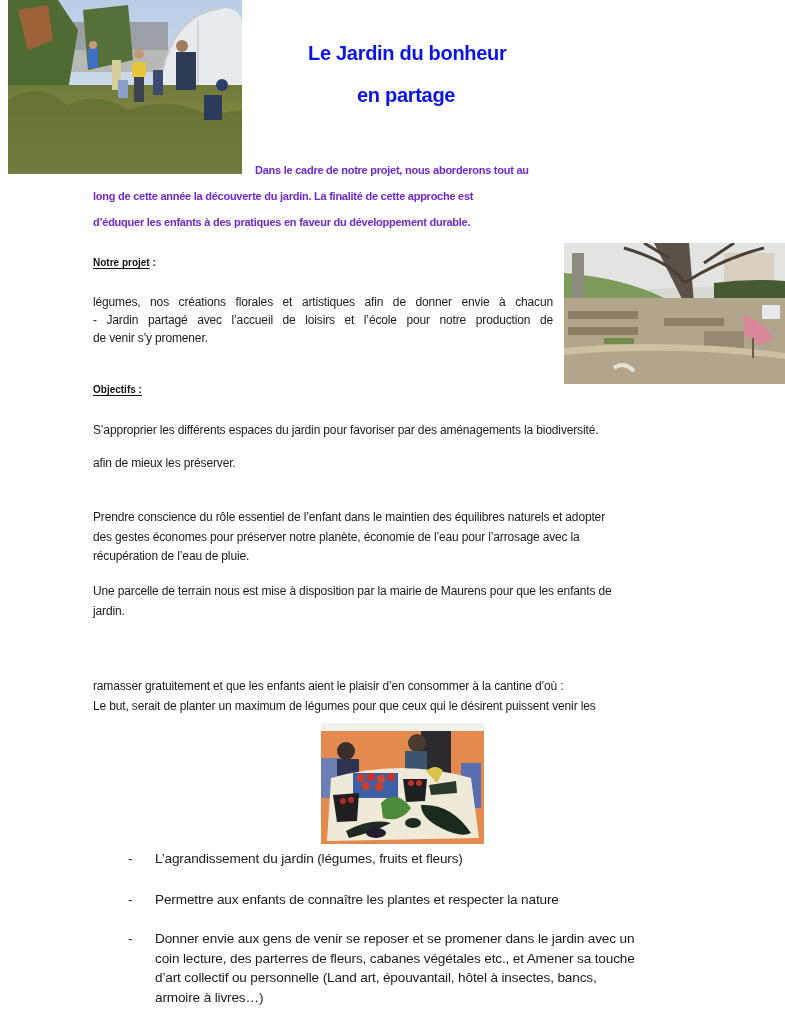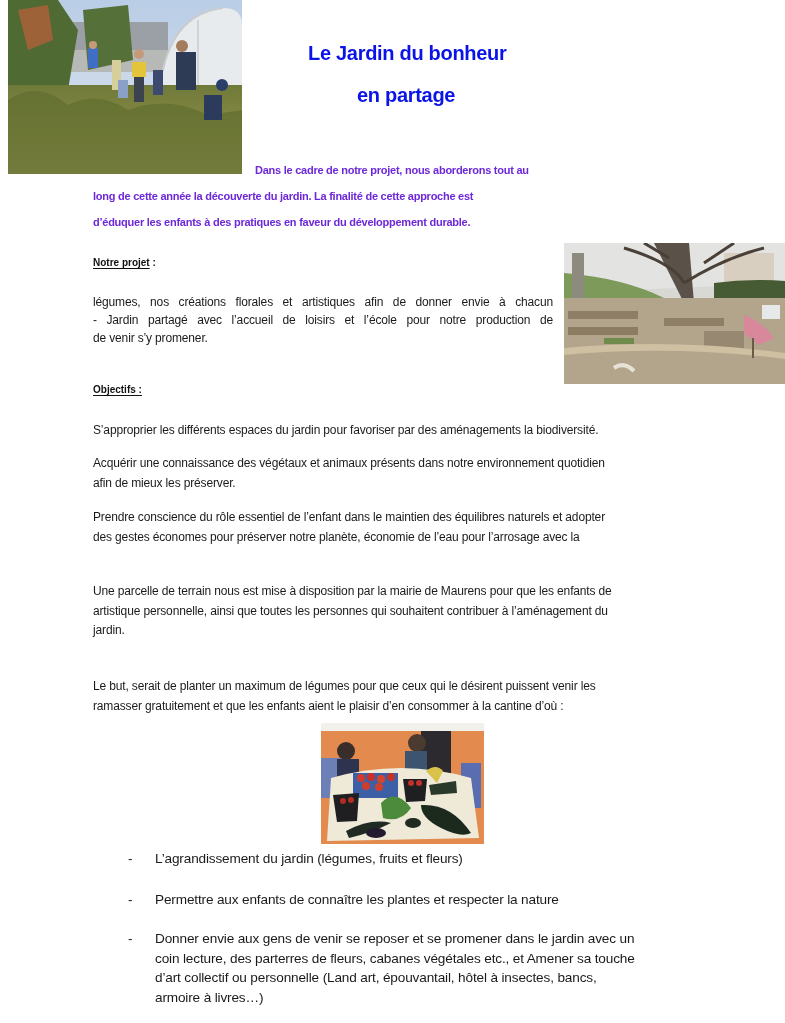--- a/index.html
+++ b/index.html
@@ -155,35 +155,34 @@
 </div>
 
 <div class="heading" id="heading-objectifs">
   <span class="u">Objectifs :</span>
 </div>
 
 <div class="body" id="obj-1">
   <span class="ln">S’approprier les différents espaces du jardin pour favoriser par des aménagements la biodiversité.</span>
 </div>
 <div class="body" id="obj-2">
-  <span class="ln">Acquérir une connaissance des végétaux et animaux présents dans notre environnement quotidien</span>
   <span class="ln">afin de mieux les préserver.</span>
 </div>
 <div class="body" id="obj-3">
   <span class="ln">Prendre conscience du rôle essentiel de l’enfant dans le maintien des équilibres naturels et adopter</span>
   <span class="ln">des gestes économes pour préserver notre planète, économie de l’eau pour l’arrosage avec la</span>
+  <span class="ln">récupération de l’eau de pluie.</span>
 </div>
 <div class="body" id="obj-4">
   <span class="ln">Une parcelle de terrain nous est mise à disposition par la mairie de Maurens pour que les enfants de</span>
-  <span class="ln">artistique personnelle, ainsi que toutes les personnes qui souhaitent contribuer à l’aménagement du</span>
   <span class="ln">jardin.</span>
 </div>
 <div class="body" id="obj-5">
+  <span class="ln">ramasser gratuitement  et que  les enfants aient le plaisir d’en  consommer  à la cantine d’où :</span>
   <span class="ln">Le but, serait de planter un maximum de légumes pour que ceux qui le désirent puissent venir les</span>
-  <span class="ln">ramasser gratuitement  et que  les enfants aient le plaisir d’en  consommer  à la cantine d’où :</span>
 </div>
 
 <div class="photo" id="photo-middle">
   <svg viewBox="0 0 163 121" preserveAspectRatio="none">
     <rect width="163" height="121" fill="#e38a4e"></rect>
     <rect x="0" y="0" width="163" height="8" fill="#f2f0ea"></rect>
     <rect x="100" y="8" width="30" height="50" fill="#2c2a2e"></rect>
     <rect x="0" y="35" width="20" height="40" fill="#6c7fb6"></rect>
     <rect x="140" y="40" width="20" height="45" fill="#5a6db0"></rect>
     <circle cx="25" cy="28" r="9" fill="#3a2e2a"></circle>

